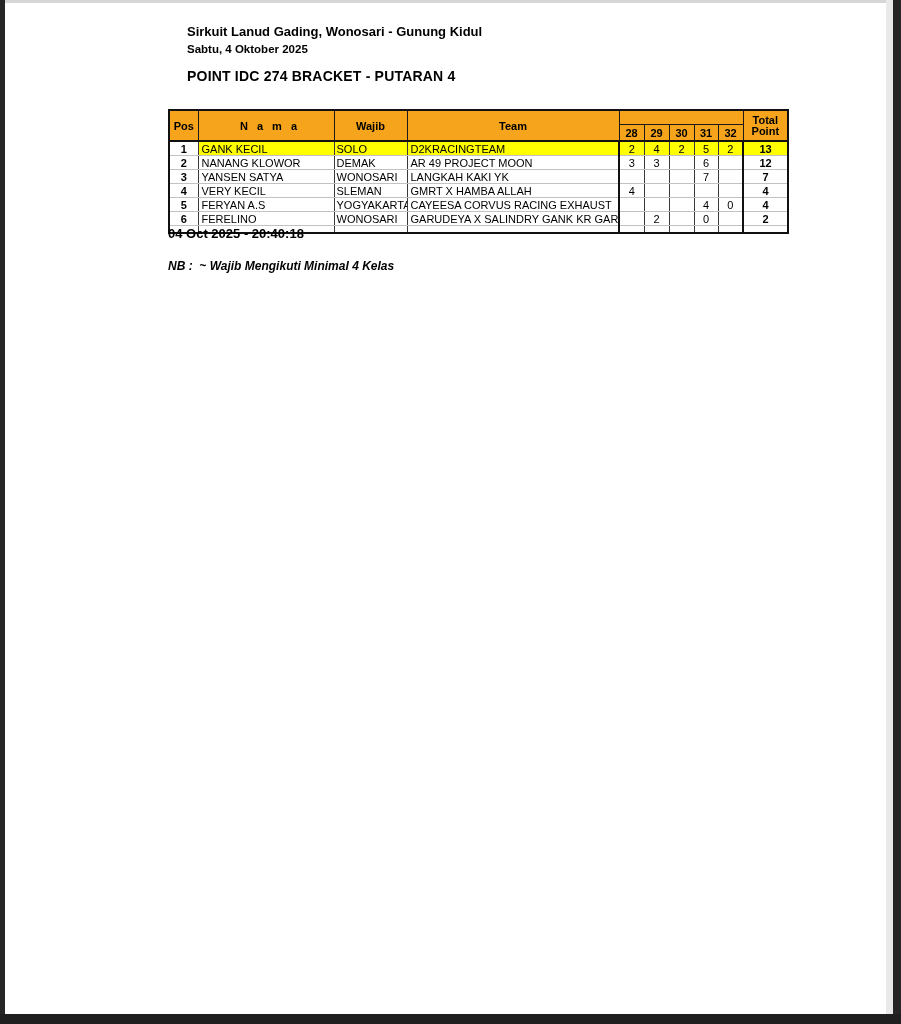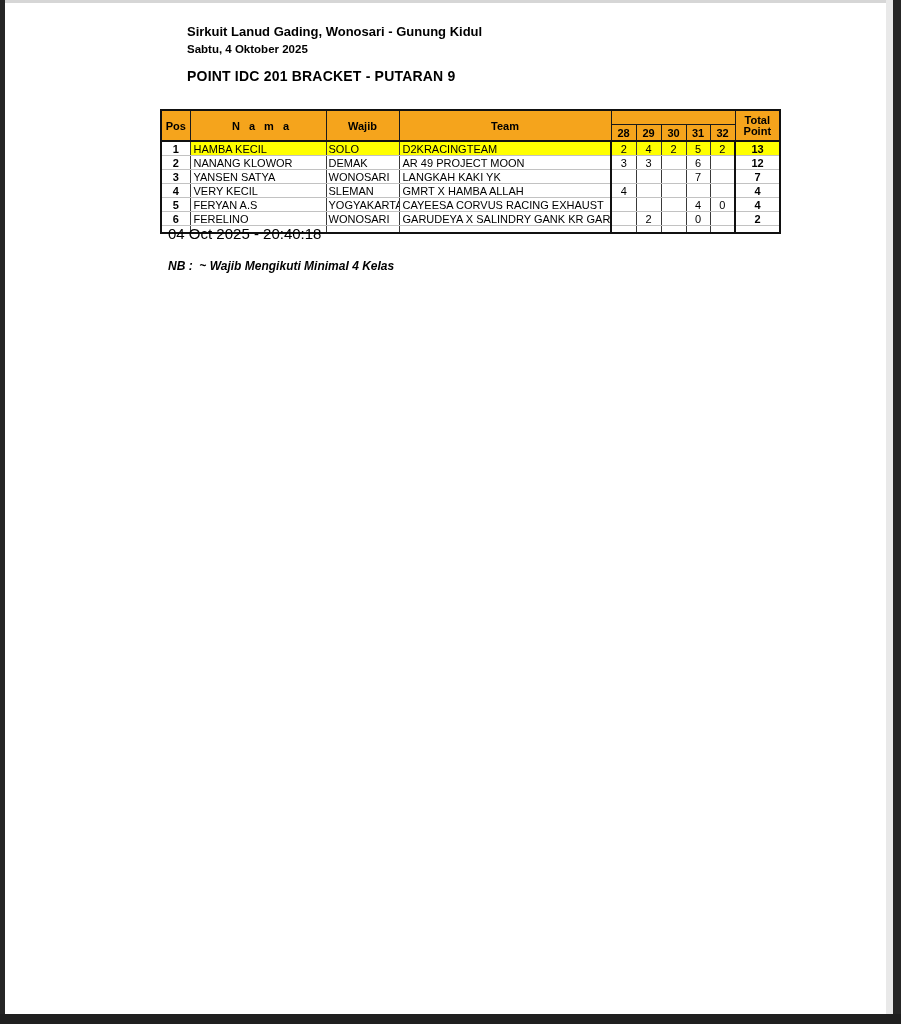--- a/index.html
+++ b/index.html
@@ -18,21 +18,21 @@
   .frame-right  { position: absolute; left: 893px; top: 0; width: 8px; height: 1024px; background: #262626; }
   .frame-bottom { position: absolute; left: 0; top: 1014px; width: 901px; height: 10px; background: #1f1f1f; }
 
   .header-block { position: absolute; left: 187px; top: 24px; }
   .doc-title    { font-size: 16px; font-weight: bold; line-height: 19px; letter-spacing: 0.2px; }
   .doc-subtitle { font-size: 13px; font-weight: bold; line-height: 16px; }
   .doc-date     { font-size: 11.5px; font-weight: bold; line-height: 14px; margin-top: 2px; }
   .section-title{ font-size: 14px; font-weight: bold; line-height: 17px; margin-top: 12px; letter-spacing: 0.2px; }
 
   table.results {
-    position: absolute; left: 160px; top: 109px;
+    position: absolute; left: 168px; top: 109px;
     width: 619px;
     border-collapse: collapse;
     table-layout: fixed;
     border: 2px solid #111;
   }
   .results th, .results td {
     padding: 0; margin: 0;
     overflow: hidden;
     font-size: 11px;
     line-height: 12px;
@@ -69,36 +69,36 @@
   .results tbody tr.empty-row td { height: 6px; }
   td.vmain { border-left: 2px solid #111 !important; }
   .c-pos   { text-align: center; font-weight: bold; }
   .c-name, .c-team { text-align: left; padding-left: 3px !important; white-space: nowrap; }
   .c-city  { text-align: left; padding-left: 2px !important; white-space: nowrap; }
   .c-pt    { text-align: center; }
   .c-total { text-align: center; font-weight: bold; }
   tr.hl td.ylw { background: #FFFF00; }
 
   .footer-block { position: absolute; left: 168px; top: 226px; }
-  .timestamp { font-size: 15px; font-weight: normal; line-height: 15px; }
+  .timestamp { font-size: 13px; font-weight: bold; line-height: 15px; }
   .note { font-size: 12px; font-weight: bold; font-style: italic; line-height: 15px; margin-top: 18px; white-space: pre; }
 </style>
 </head>
 <body>
 
 <div class="frame-top"></div>
 <div class="frame-right-soft"></div>
 <div class="frame-left"></div>
 <div class="frame-right"></div>
 <div class="frame-bottom"></div>
 
 <div class="header-block">
   <div class="doc-subtitle">Sirkuit Lanud Gading, Wonosari - Gunung Kidul</div>
   <div class="doc-date">Sabtu, 4 Oktober 2025</div>
-  <div class="section-title">POINT IDC 201 BRACKET - PUTARAN 9</div>
+  <div class="section-title">POINT IDC 274 BRACKET - PUTARAN 4</div>
 </div>
 
 <table class="results">
   <colgroup>
     <col style="width:29px">
       <col style="width:136px">
       <col style="width:73px">
       <col style="width:212px">
     <col style="width:25px">
       <col style="width:25px">
@@ -123,21 +123,21 @@
       <th class="h-round">28</th>
       <th class="h-round">29</th>
       <th class="h-round">30</th>
       <th class="h-round">31</th>
       <th class="h-round">32</th>
     </tr>
   </thead>
   <tbody>
     <tr class="hl">
       <td class="c-pos">1</td>
-      <td class="c-name ylw">HAMBA KECIL</td>
+      <td class="c-name ylw">GANK KECIL</td>
       <td class="c-city ylw">SOLO</td>
       <td class="c-team ylw">D2KRACINGTEAM</td>
       <td class="c-pt ylw vmain">2</td>
       <td class="c-pt ylw">4</td>
       <td class="c-pt ylw">2</td>
       <td class="c-pt ylw">5</td>
       <td class="c-pt ylw">2</td>
       <td class="c-total ylw vmain">13</td>
     </tr>
     <tr>

